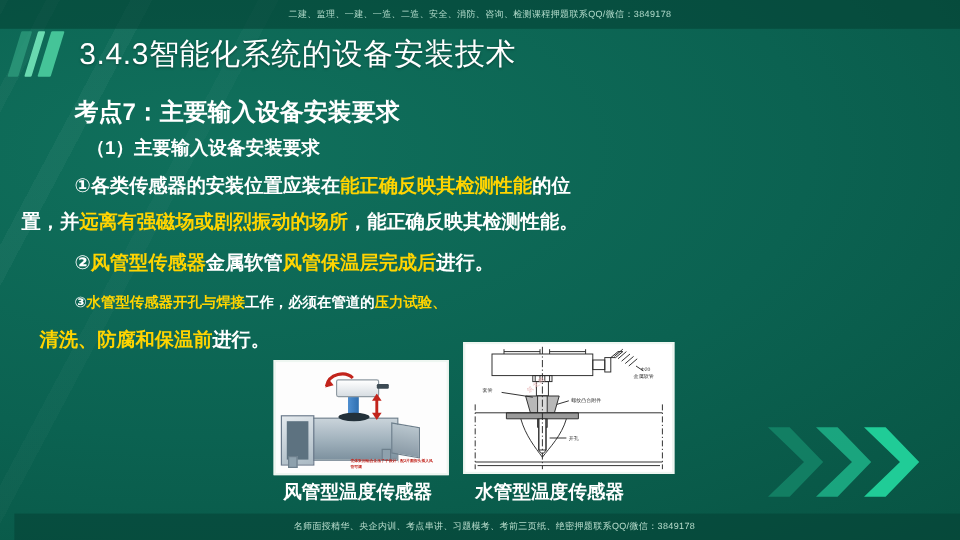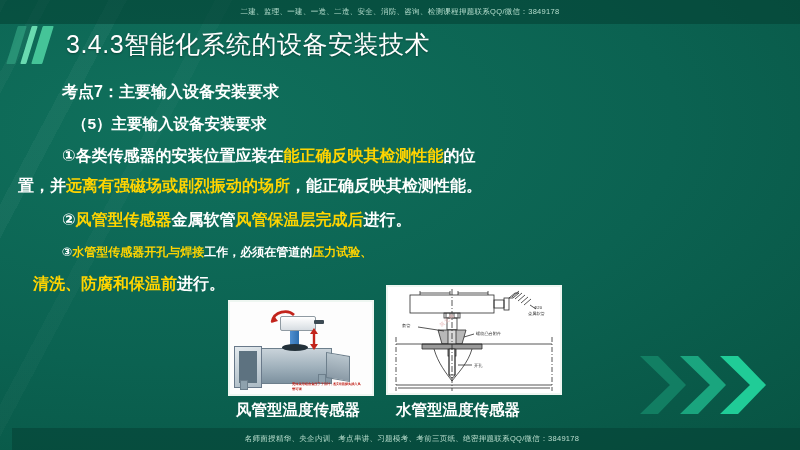--- a/index.html
+++ b/index.html
@@ -38,21 +38,21 @@
   .sl3{left:27px;background:#49c99c;width:11px;opacity:.95;}
   .title{
     position:absolute;left:66px;top:0;height:40px;display:flex;align-items:center;
     font-size:25px;color:#ffffff;letter-spacing:.5px;font-weight:400;
     text-shadow:0 1px 2px rgba(0,0,0,.35);
   }
 
   
   .body{position:absolute;left:0;top:72px;width:800px;}
   .line{color:#ffffff;white-space:nowrap;line-height:1.0;}
-  .kp{position:absolute;left:62px;top:12px;font-size:16px;font-weight:700;}
+  .kp{position:absolute;left:62px;top:12px;font-size:20px;font-weight:700;}
   .sub{position:absolute;left:72px;top:44px;font-size:15.5px;font-weight:700;}
   .p1a{position:absolute;left:62px;top:76px;font-size:16px;font-weight:700;}
   .p1b{position:absolute;left:18px;top:106px;font-size:16px;font-weight:700;}
   .p2{position:absolute;left:62px;top:140px;font-size:16px;font-weight:700;}
   .p3a{position:absolute;left:62px;top:174px;font-size:12px;font-weight:700;}
   .p3b{position:absolute;left:18px;top:204px;font-size:16px;font-weight:700;margin-left:15px;}
   .hl{color:#ffd400;}
 
   
   .figwrap{position:absolute;left:0;top:0;width:800px;height:450px;pointer-events:none;}
@@ -148,21 +148,21 @@
       <div class="sl sl1"></div>
         <div class="sl sl2"></div>
         <div class="sl sl3"></div>
     </div>
     <div class="title">3.4.3智能化系统的设备安装技术</div>
   </div>
 
   <div class="body">
 
     <div class="line kp">考点7：主要输入设备安装要求</div>
-    <div class="line sub">（5）主要输入设备安装要求</div>
+    <div class="line sub">（1）主要输入设备安装要求</div>
 
     <div class="line p1a">
       <span>①各类传感器的安装位置应装在</span><span class="hl">能正确反映其检测性能</span><span>的位</span>
     </div>
 
     <div class="line p1b">
       <span>置，并</span><span class="hl">远离有强磁场或剧烈振动的场所</span><span>，能正确反映其检测性能。</span>
     </div>
 
     <div class="line p2">

